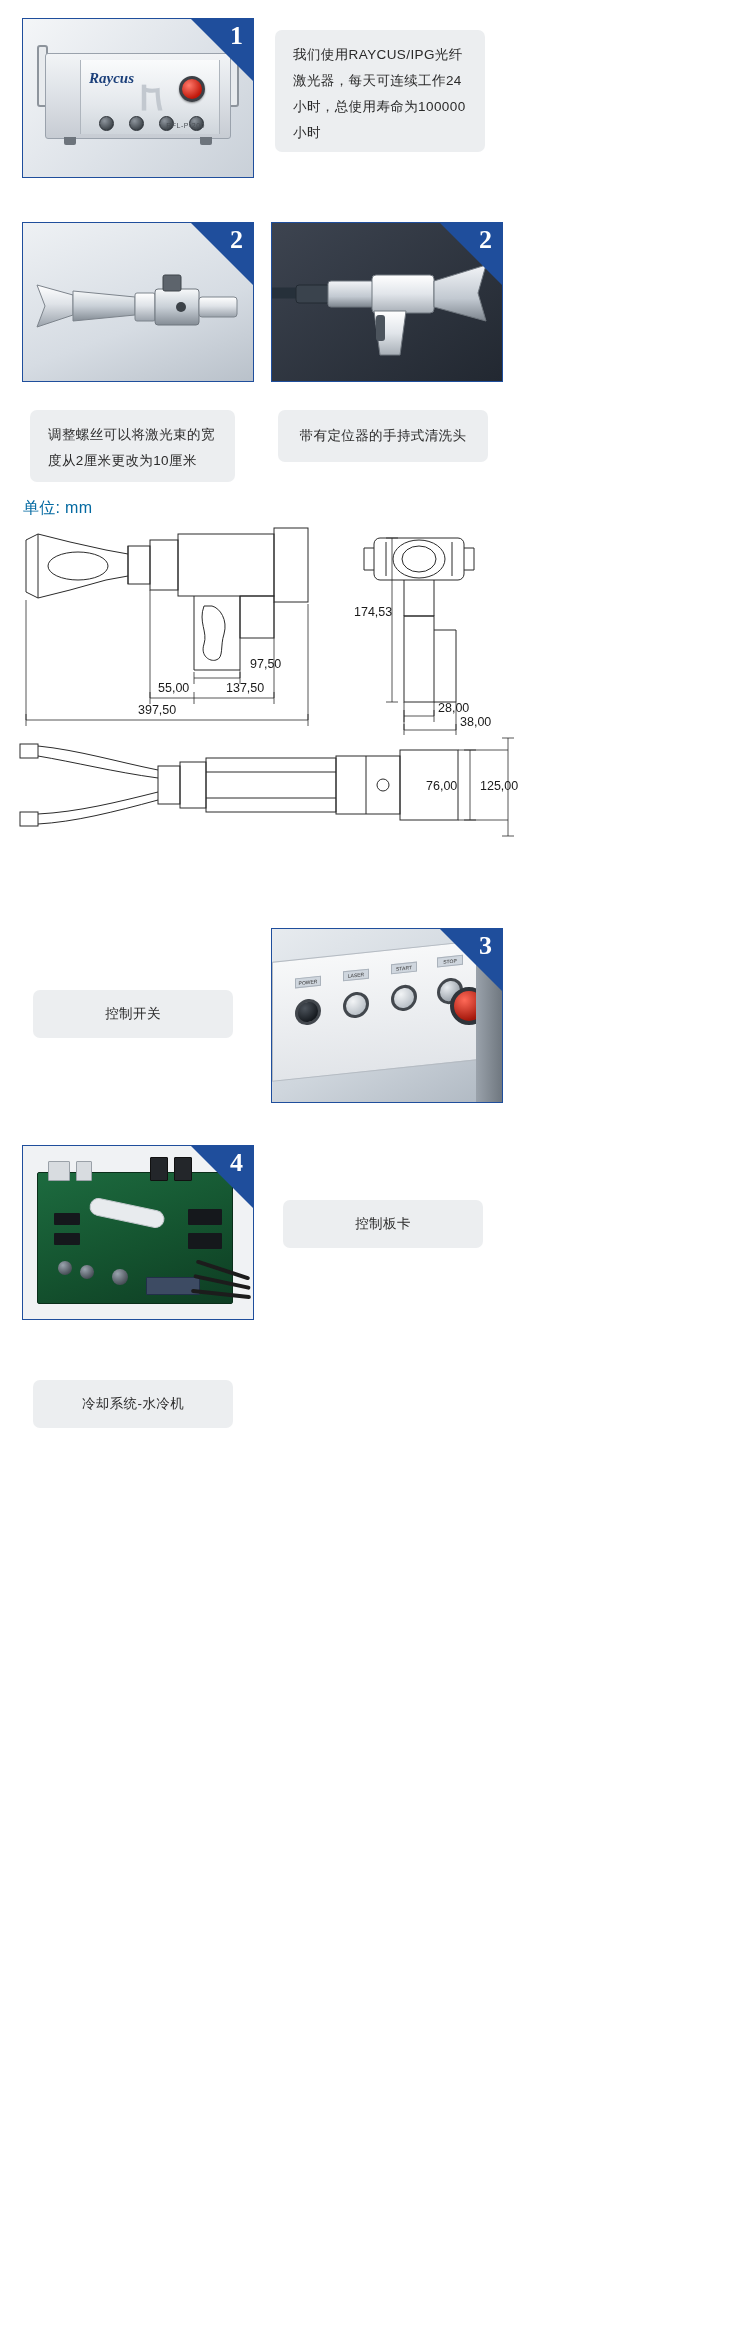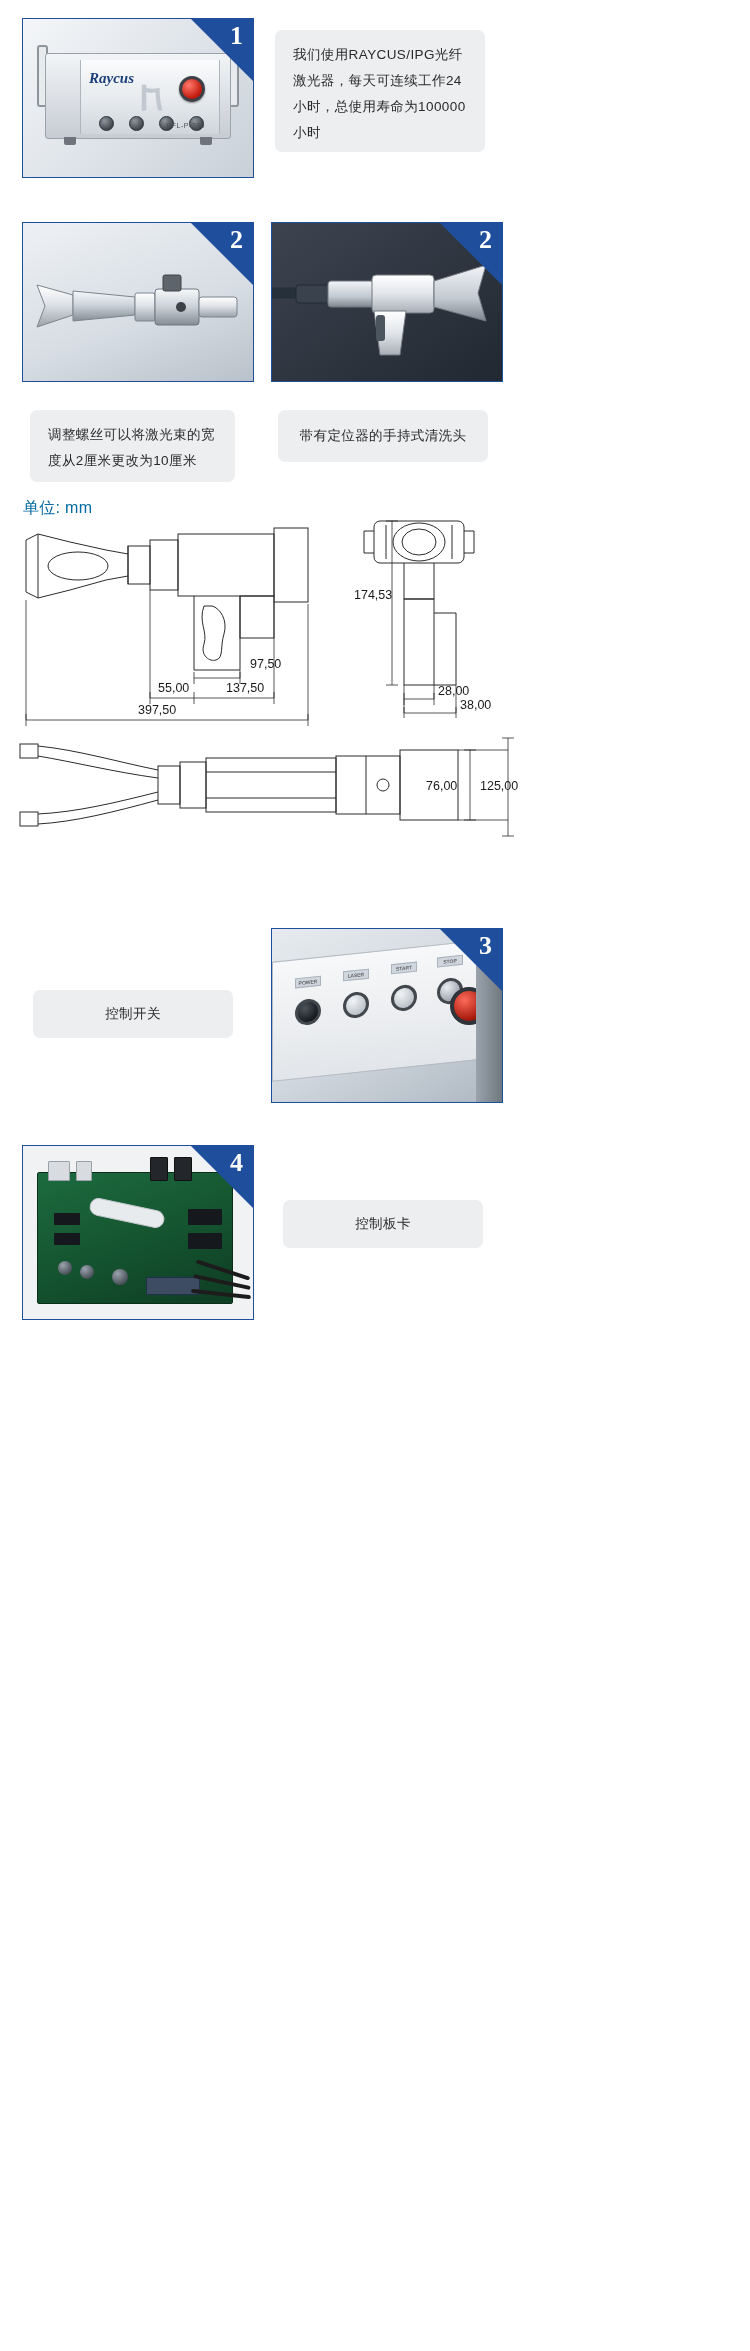--- a/index.html
+++ b/index.html
@@ -398,21 +398,21 @@
 
         <path d="M18,80 L18,200 M300,84 L300,200 M142,70 L142,178 M266,82 L266,178 M232,150 L232,158"></path>
       </g>
       <text class="dim-text" x="242" y="148">97,50</text>
       <text class="dim-text" x="150" y="172">55,00</text>
       <text class="dim-text" x="218" y="172">137,50</text>
       <text class="dim-text" x="130" y="194">397,50</text>
     </svg>
   </div>
 
-  <div class="drawing" style="left:352px; top:503px; width:180px; height:215px;">
+  <div class="drawing" style="left:352px; top:520px; width:180px; height:215px;">
     <svg width="180" height="215">
       <g fill="none" stroke="#2b2b2b" stroke-width="1">
 
         <rect x="22" y="18" width="90" height="42" rx="6"></rect>
         <ellipse cx="67" cy="39" rx="26" ry="19"></ellipse>
         <ellipse cx="67" cy="39" rx="17" ry="13"></ellipse>
         <path d="M22,28 L12,28 L12,50 L22,50"></path>
         <path d="M112,28 L122,28 L122,50 L112,50"></path>
         <path d="M34,22 L34,56 M100,22 L100,56"></path>
 
@@ -516,15 +516,16 @@
       <div class="pcb-wire" style="left:172px; top:122px; width:56px; height:4px; transform:rotate(18deg);"></div>
       <div class="pcb-wire" style="left:170px; top:134px; width:58px; height:4px; transform:rotate(12deg);"></div>
       <div class="pcb-wire" style="left:168px; top:146px; width:60px; height:4px; transform:rotate(6deg);"></div>
     </div>
     <div class="corner-badge"></div>
     <div class="corner-num">4</div>
   </div>
 
   <div class="caption center" style="left:283px; top:1200px; width:200px; height:48px;">控制板卡</div>
 
+  <div class="caption center" style="left:33px; top:1380px; width:200px; height:48px;">冷却系统-水冷机</div>
 
 
 </div>
 
 </body></html>

